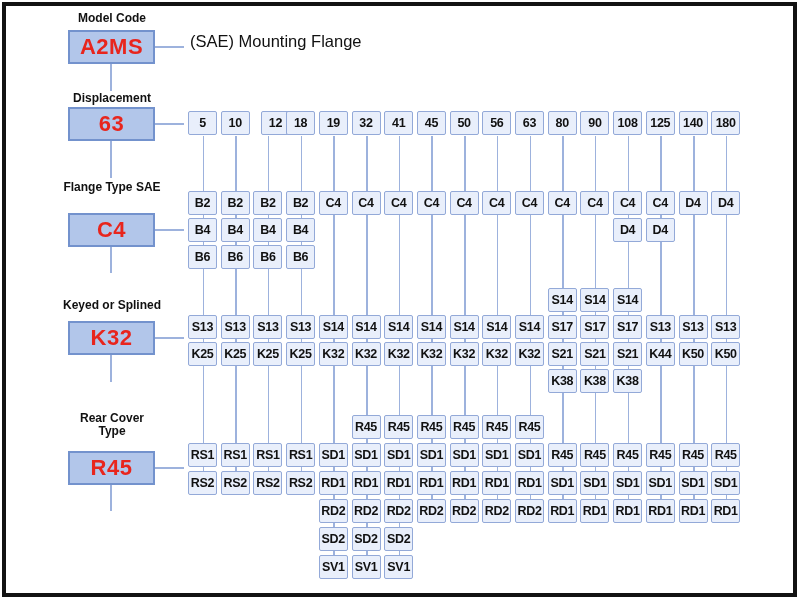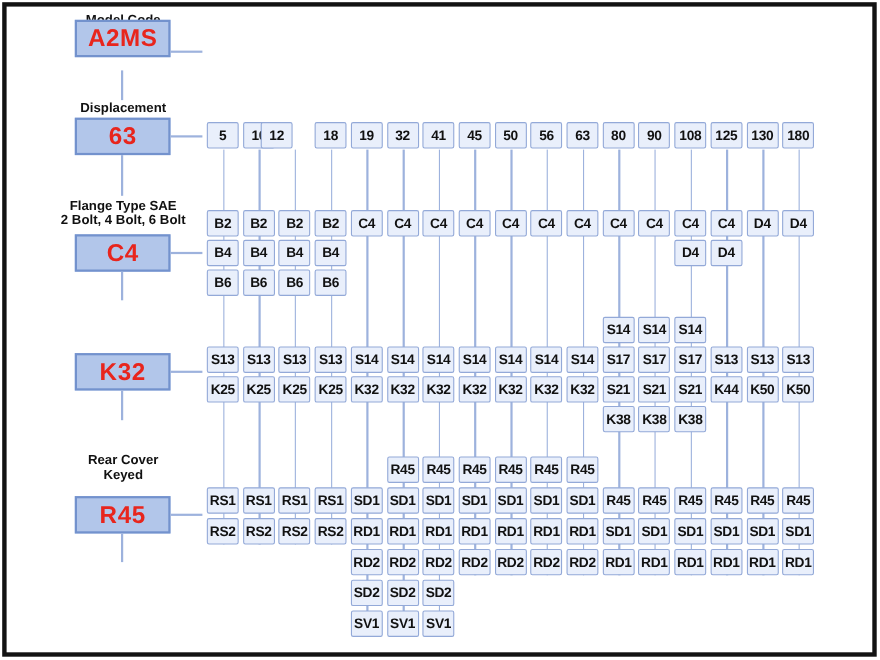--- a/index.html
+++ b/index.html
@@ -12,39 +12,40 @@
     font-size:12px;font-weight:bold;line-height:13px;color:#111;}
   .node-label span{display:block;}
   .node-box{position:absolute;left:68px;width:87px;height:34px;box-sizing:border-box;
     background:#b2c6ea;border:2px solid #7392cd;
     display:flex;align-items:center;justify-content:center;
     font-size:22px;font-weight:bold;color:#e8251d;letter-spacing:0.5px;}
   .vstub{position:absolute;left:110px;width:2px;background:#9db2dd;}
   .hstub{position:absolute;left:155px;width:29px;height:2px;background:#9db2dd;}
 
   
-  .n1 .node-label{top:12px}.n1 .node-box{top:18px}.n1 .vstub{top:64px;height:27px}.n1 .hstub{top:46px}
+  .n1 .node-label{top:12px}.n1 .node-box{top:30px}.n1 .vstub{top:64px;height:27px}.n1 .hstub{top:46px}
   .n2 .node-label{top:92px}.n2 .node-box{top:107px}.n2 .vstub{top:141px;height:37px}.n2 .hstub{top:123px}
   .n3 .node-label{top:181px}.n3 .node-box{top:213px}.n3 .vstub{top:247px;height:26px}.n3 .hstub{top:229px}
   .n4 .node-label{top:299px}.n4 .node-box{top:321px}.n4 .vstub{top:355px;height:27px}.n4 .hstub{top:337px}
   .n5 .node-label{top:412px}.n5 .node-box{top:451px}.n5 .vstub{top:485px;height:26px}.n5 .hstub{top:467px}
 
   .cell{position:absolute;width:29px;height:24px;box-sizing:border-box;
     background:#e9effb;border:1.5px solid #93a9d8;border-radius:2px;
     display:flex;align-items:center;justify-content:center;
     font-size:12.5px;font-weight:bold;color:#111;letter-spacing:-0.3px;z-index:2;}
   .vline{position:absolute;width:1.5px;background:#9db2dd;z-index:1;}
 </style>
 </head>
 <body>
 
 <div id="stage">
   <div id="frame"></div>
 
   <div class="title">
+    <div>(SAE) Mounting Flange</div>
   </div>
 
   <div class="n1">
     <div class="node-label">
       <span>Model Code</span>
     </div>
     <div class="node-box">
       <span>A2MS</span>
     </div>
     <div class="vstub"></div>
@@ -58,58 +59,58 @@
     <div class="node-box">
       <span>63</span>
     </div>
     <div class="vstub"></div>
     <div class="hstub"></div>
   </div>
 
   <div class="n3">
     <div class="node-label">
       <span>Flange Type SAE</span>
-      <span>2 Bolt, 4 Bolt, 6 Bolt</span>
     </div>
     <div class="node-box">
       <span>C4</span>
     </div>
     <div class="vstub"></div>
     <div class="hstub"></div>
   </div>
 
   <div class="n4">
     <div class="node-label">
+      <span>Keyed or Splined</span>
     </div>
     <div class="node-box">
       <span>K32</span>
     </div>
     <div class="vstub"></div>
     <div class="hstub"></div>
   </div>
 
   <div class="n5">
     <div class="node-label">
       <span>Rear Cover</span>
-      <span>Keyed</span>
+      <span>Type</span>
     </div>
     <div class="node-box">
       <span>R45</span>
     </div>
     <div class="vstub"></div>
     <div class="hstub"></div>
   </div>
 
   <div id="grid">
       <div class="vline" style="left: 202.5px; top: 136px; height: 359px;"></div>
       <div class="cell" style="left: 188px; top: 111px;">5</div>
       <div class="vline" style="left: 235.2px; top: 136px; height: 359px;"></div>
       <div class="cell" style="left: 220.7px; top: 111px;">10</div>
       <div class="vline" style="left: 267.9px; top: 136px; height: 359px;"></div>
-      <div class="cell" style="left: 237px; top: 111px;">12</div>
+      <div class="cell" style="left: 261px; top: 111px;">12</div>
       <div class="vline" style="left: 300.6px; top: 136px; height: 359px;"></div>
       <div class="cell" style="left: 286.1px; top: 111px;">18</div>
       <div class="vline" style="left: 333.3px; top: 136px; height: 443px;"></div>
       <div class="cell" style="left: 318.8px; top: 111px;">19</div>
       <div class="vline" style="left: 366px; top: 136px; height: 443px;"></div>
       <div class="cell" style="left: 351.5px; top: 111px;">32</div>
       <div class="vline" style="left: 398.7px; top: 136px; height: 443px;"></div>
       <div class="cell" style="left: 384.2px; top: 111px;">41</div>
       <div class="vline" style="left: 431.4px; top: 136px; height: 387px;"></div>
       <div class="cell" style="left: 416.9px; top: 111px;">45</div>
@@ -121,21 +122,21 @@
       <div class="cell" style="left: 515px; top: 111px;">63</div>
       <div class="vline" style="left: 562.2px; top: 136px; height: 387px;"></div>
       <div class="cell" style="left: 547.7px; top: 111px;">80</div>
       <div class="vline" style="left: 594.9px; top: 136px; height: 387px;"></div>
       <div class="cell" style="left: 580.4px; top: 111px;">90</div>
       <div class="vline" style="left: 627.6px; top: 136px; height: 387px;"></div>
       <div class="cell" style="left: 613.1px; top: 111px;">108</div>
       <div class="vline" style="left: 660.3px; top: 136px; height: 387px;"></div>
       <div class="cell" style="left: 645.8px; top: 111px;">125</div>
       <div class="vline" style="left: 693px; top: 136px; height: 387px;"></div>
-      <div class="cell" style="left: 678.5px; top: 111px;">130</div>
+      <div class="cell" style="left: 678.5px; top: 111px;">140</div>
       <div class="vline" style="left: 725.7px; top: 136px; height: 387px;"></div>
       <div class="cell" style="left: 711.2px; top: 111px;">180</div>
       <div class="cell" style="left: 188px; top: 191px;">B2</div>
       <div class="cell" style="left: 220.7px; top: 191px;">B2</div>
       <div class="cell" style="left: 253.4px; top: 191px;">B2</div>
       <div class="cell" style="left: 286.1px; top: 191px;">B2</div>
       <div class="cell" style="left: 318.8px; top: 191px;">C4</div>
       <div class="cell" style="left: 351.5px; top: 191px;">C4</div>
       <div class="cell" style="left: 384.2px; top: 191px;">C4</div>
       <div class="cell" style="left: 416.9px; top: 191px;">C4</div>

